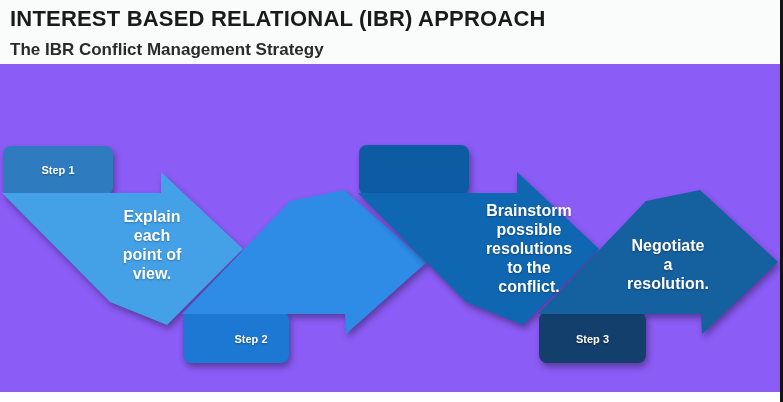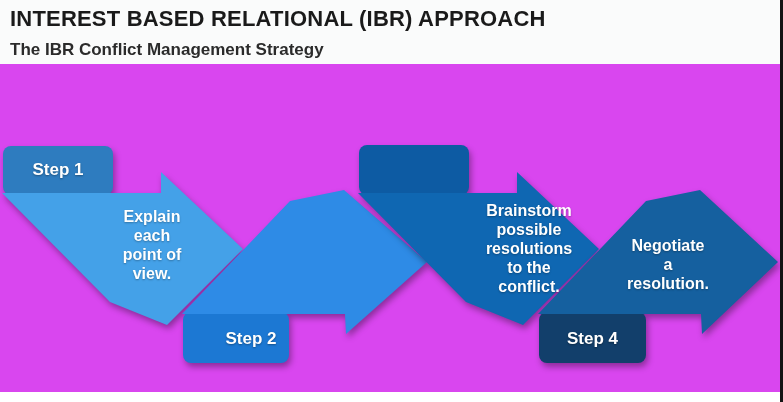--- a/index.html
+++ b/index.html
@@ -1,36 +1,36 @@
 <!DOCTYPE html>
 <html><head>
 <meta charset="utf-8">
 <style>
   html,body{margin:0;padding:0;}
   body{font-family:"Liberation Sans",sans-serif;background:#ffffff;}
   .canvas{
     position:relative;width:783px;height:402px;overflow:hidden;
-    background:#d946ef;
+    background:#8b5cf6;
   }
   .title-band{position:absolute;left:0;top:0;width:100%;height:64px;background:#fafbfb;}
   .bottom-band{position:absolute;left:0;top:392px;width:100%;height:10px;background:#ffffff;}
   .right-border{position:absolute;right:0;top:0;width:3px;height:100%;background:#141414;}
   .page-title{
     position:absolute;left:10px;top:6px;width:740px;
     font-size:22px;font-weight:800;color:#1a1a1a;letter-spacing:.2px;
   }
   .page-subtitle{
     position:absolute;left:10px;top:40px;width:740px;
     font-size:17px;font-weight:700;color:#2b2b2b;
   }
   svg.diagram{position:absolute;left:0;top:0;}
   .step-group{filter:drop-shadow(2px 4px 3px rgba(0,0,0,0.35));}
   .overlay{position:absolute;display:flex;align-items:center;justify-content:center;
     text-align:center;color:#ffffff;pointer-events:none;}
-  .tab-label{font-size:17px;font-weight:700;text-shadow:0 1px 2px rgba(0,0,0,.35);}
+  .tab-label{font-size:11px;font-weight:700;text-shadow:0 1px 2px rgba(0,0,0,.35);}
   .arrow-text{font-size:16px;font-weight:600;line-height:19px;text-shadow:0 1px 2px rgba(0,0,0,.3);}
 </style>
 </head>
 <body>
 
 <div class="canvas">
 
   <div class="title-band"></div>
   <div class="bottom-band"></div>
 
@@ -55,20 +55,20 @@
     </g>
 
     <g class="step-group">
       <rect x="539" y="312" width="107" height="51" rx="8" fill="#123F6B"></rect>
       <polygon points="538,314 646,201 700,190 778,262 702,334 701,314" fill="#15609F"></polygon>
     </g>
   </svg>
 
   <div class="overlay tab-label" style="left:3px;top:146px;width:110px;height:47px;">Step 1</div>
   <div class="overlay tab-label" style="left:183px;top:316px;width:106px;height:45px;margin-left:15px;">Step 2</div>
-  <div class="overlay tab-label" style="left:539px;top:316px;width:107px;height:45px;">Step 4</div>
+  <div class="overlay tab-label" style="left:539px;top:316px;width:107px;height:45px;">Step 3</div>
 
   <div class="overlay arrow-text" style="left:114px;top:212px;width:76px;height:66px;">Explain each point of view.</div>
   <div class="overlay arrow-text" style="left:480px;top:206px;width:98px;height:84px;">Brainstorm possible resolutions to the conflict.</div>
   <div class="overlay arrow-text" style="left:626px;top:242px;width:84px;height:44px;">Negotiate a resolution.</div>
 
   <div class="right-border"></div>
 </div>
 
 </body></html>

